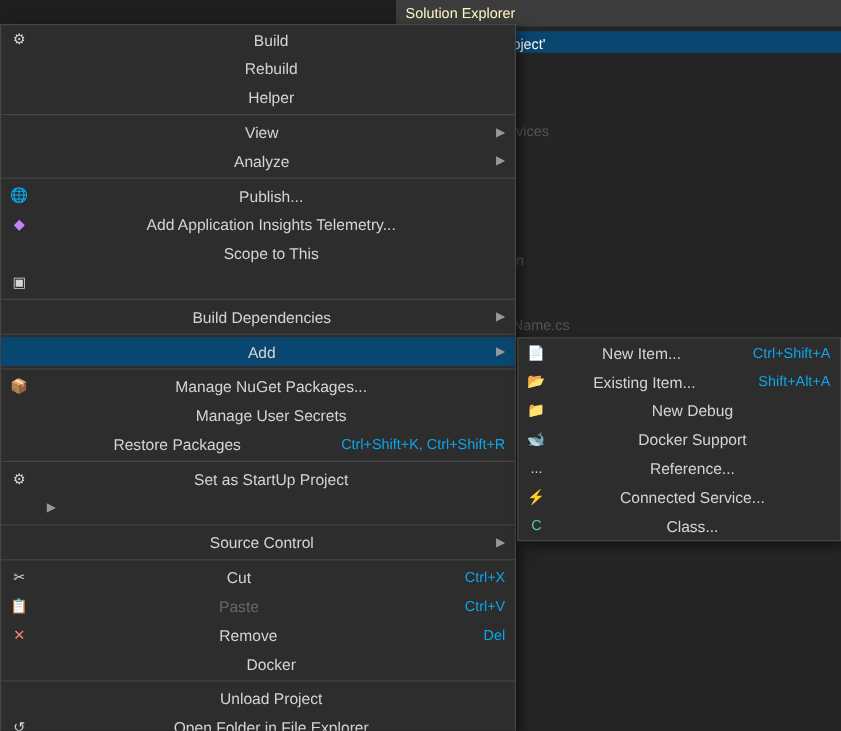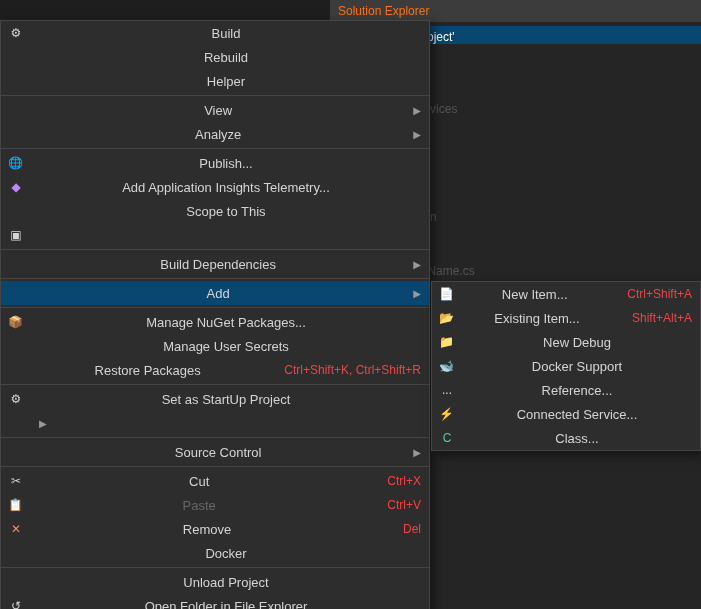--- a/index.html
+++ b/index.html
@@ -20,21 +20,21 @@
       top: 0;
       left: 330px;
       right: 0;
       bottom: 0;
       background: #252526;
       overflow: hidden;
     }
 
     .solution-explorer-header {
       background: #3c3c3c;
-      color: #f97316;
+      color: #fef9c3;
       padding: 4px 8px;
       font-size: 12px;
       height: 22px;
       display: flex;
       align-items: center;
     }
 
     .solution-tree {
       padding: 4px 0;
     }
@@ -92,21 +92,21 @@
       justify-content: center;
       font-size: 12px;
     }
 
     .menu-item .label {
       flex: 1;
       text-align: center;
     }
 
     .menu-item .shortcut {
-      color: #ef4444;
+      color: #0ea5e9;
       font-size: 12px;
       margin-left: 20px;
     }
 
     .menu-item .arrow {
       color: #999;
       margin-left: 8px;
       font-size: 10px;
     }
 

